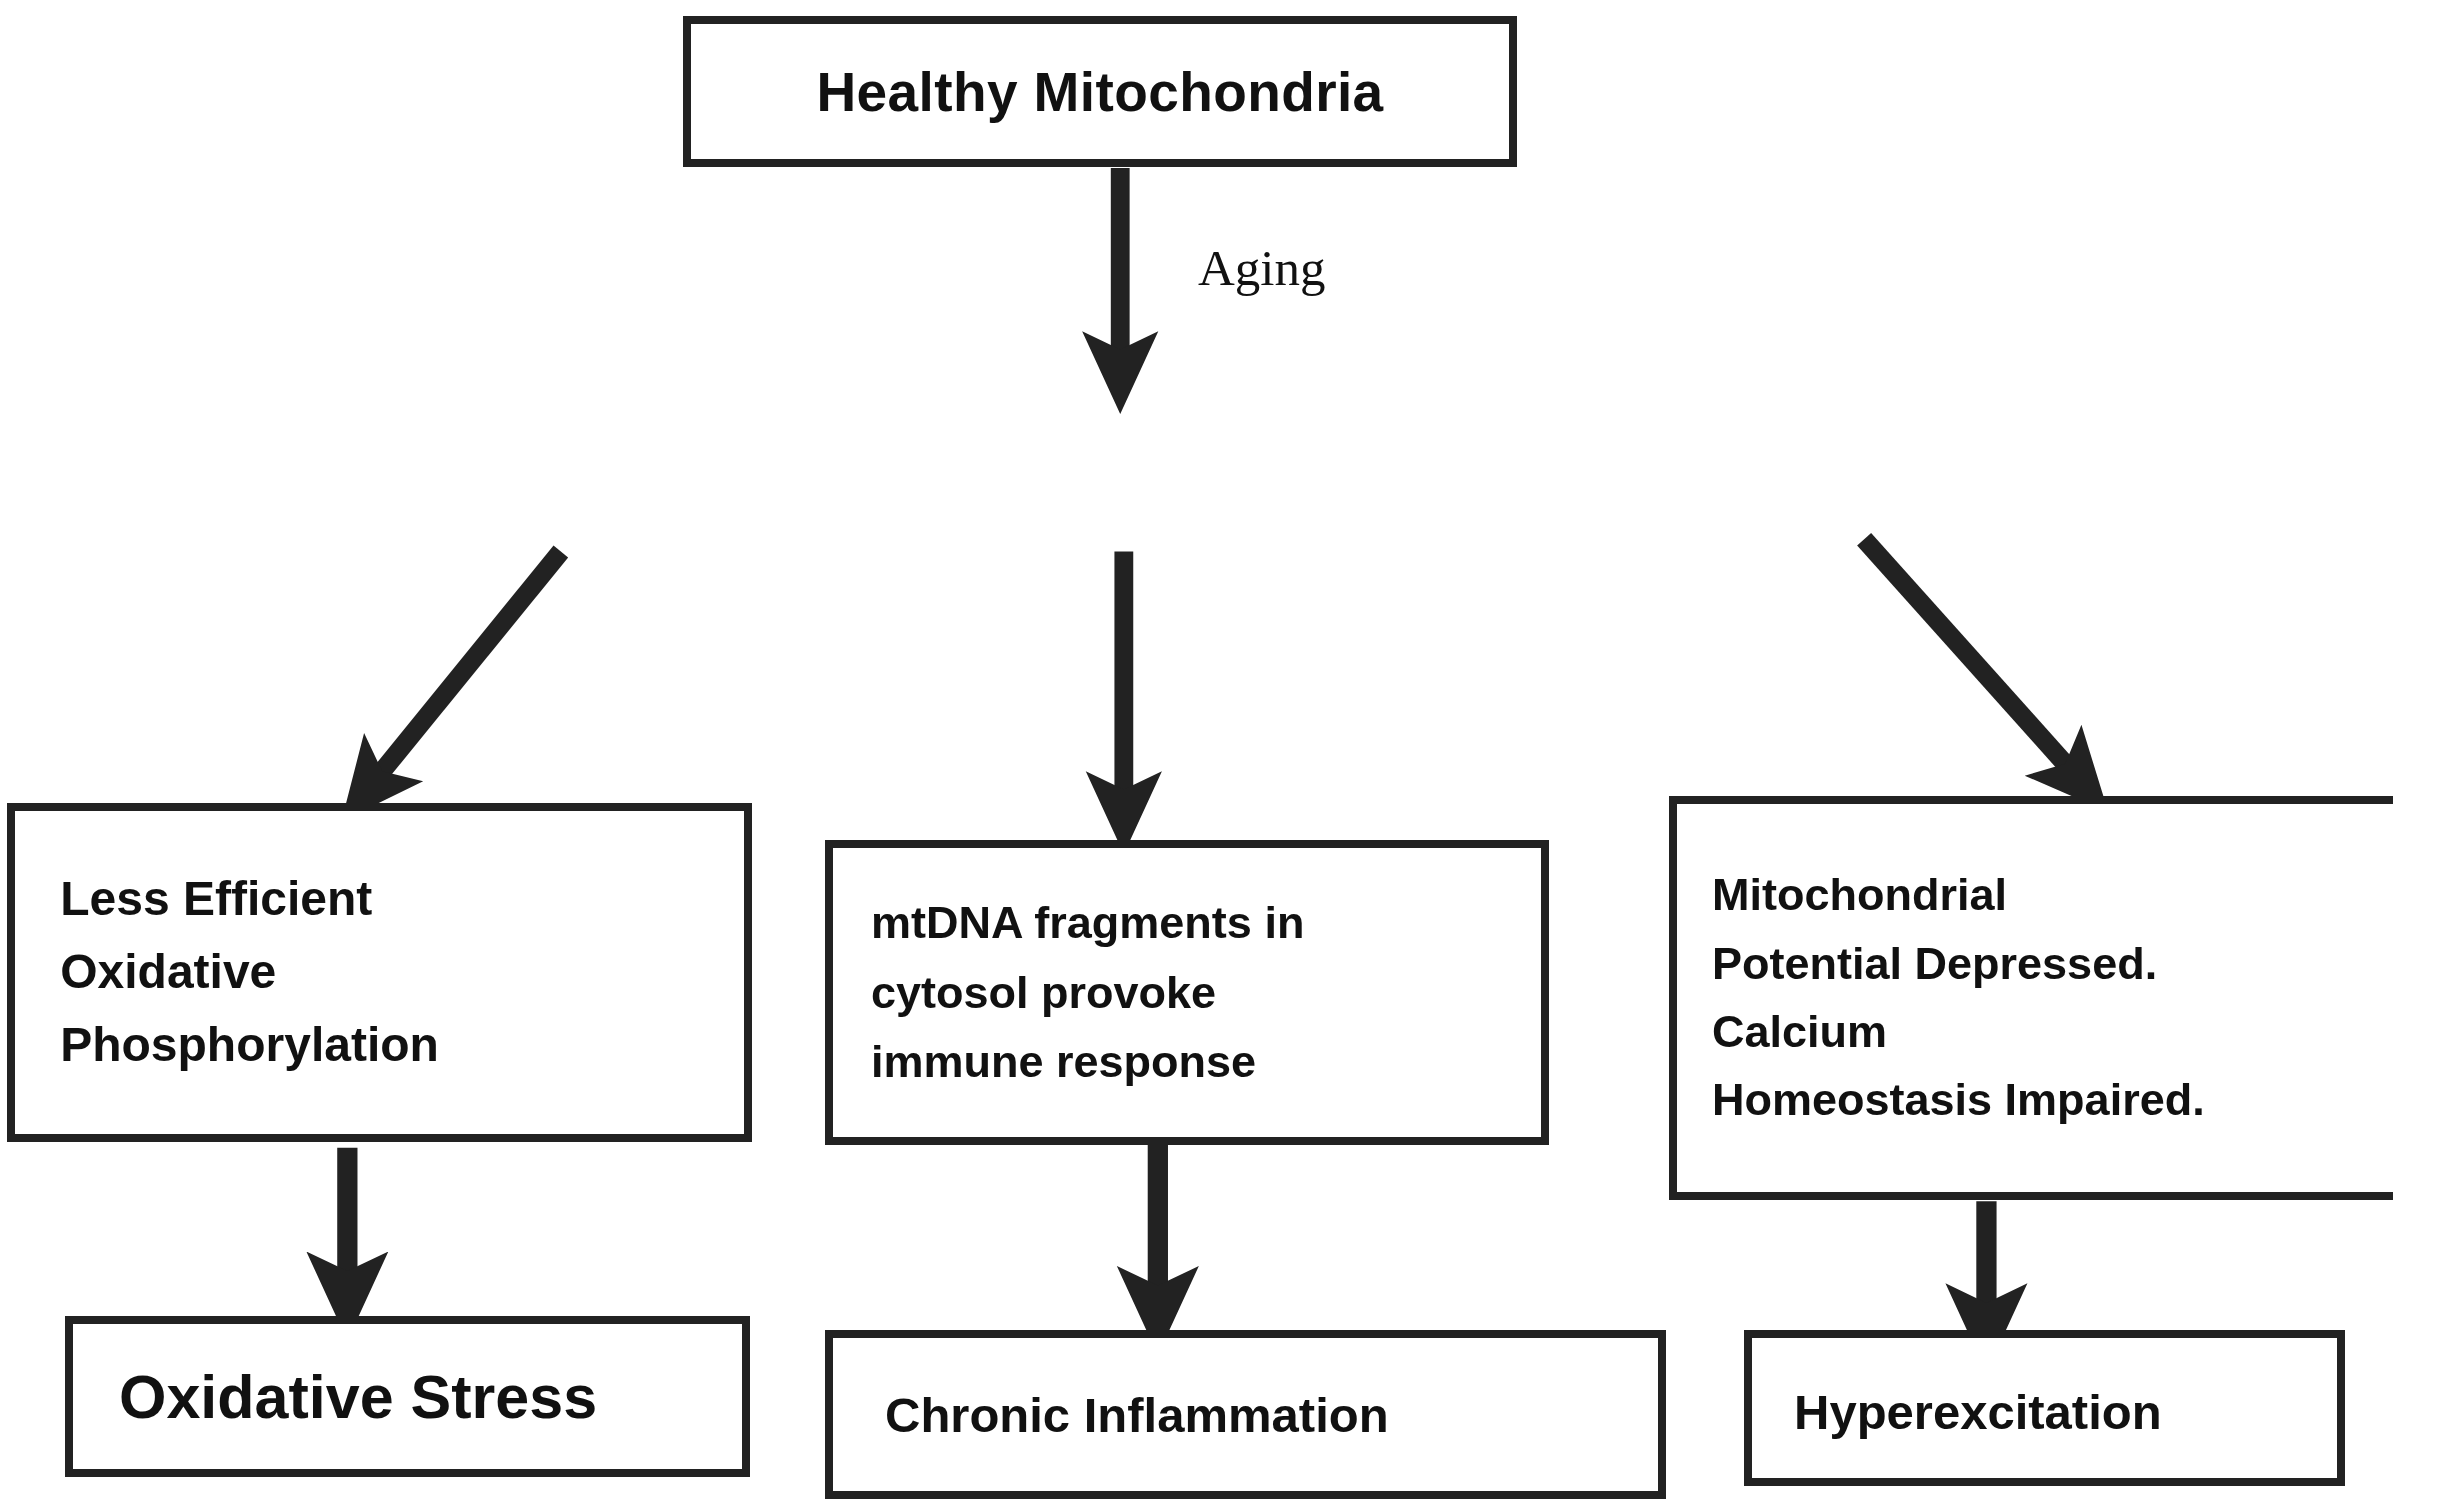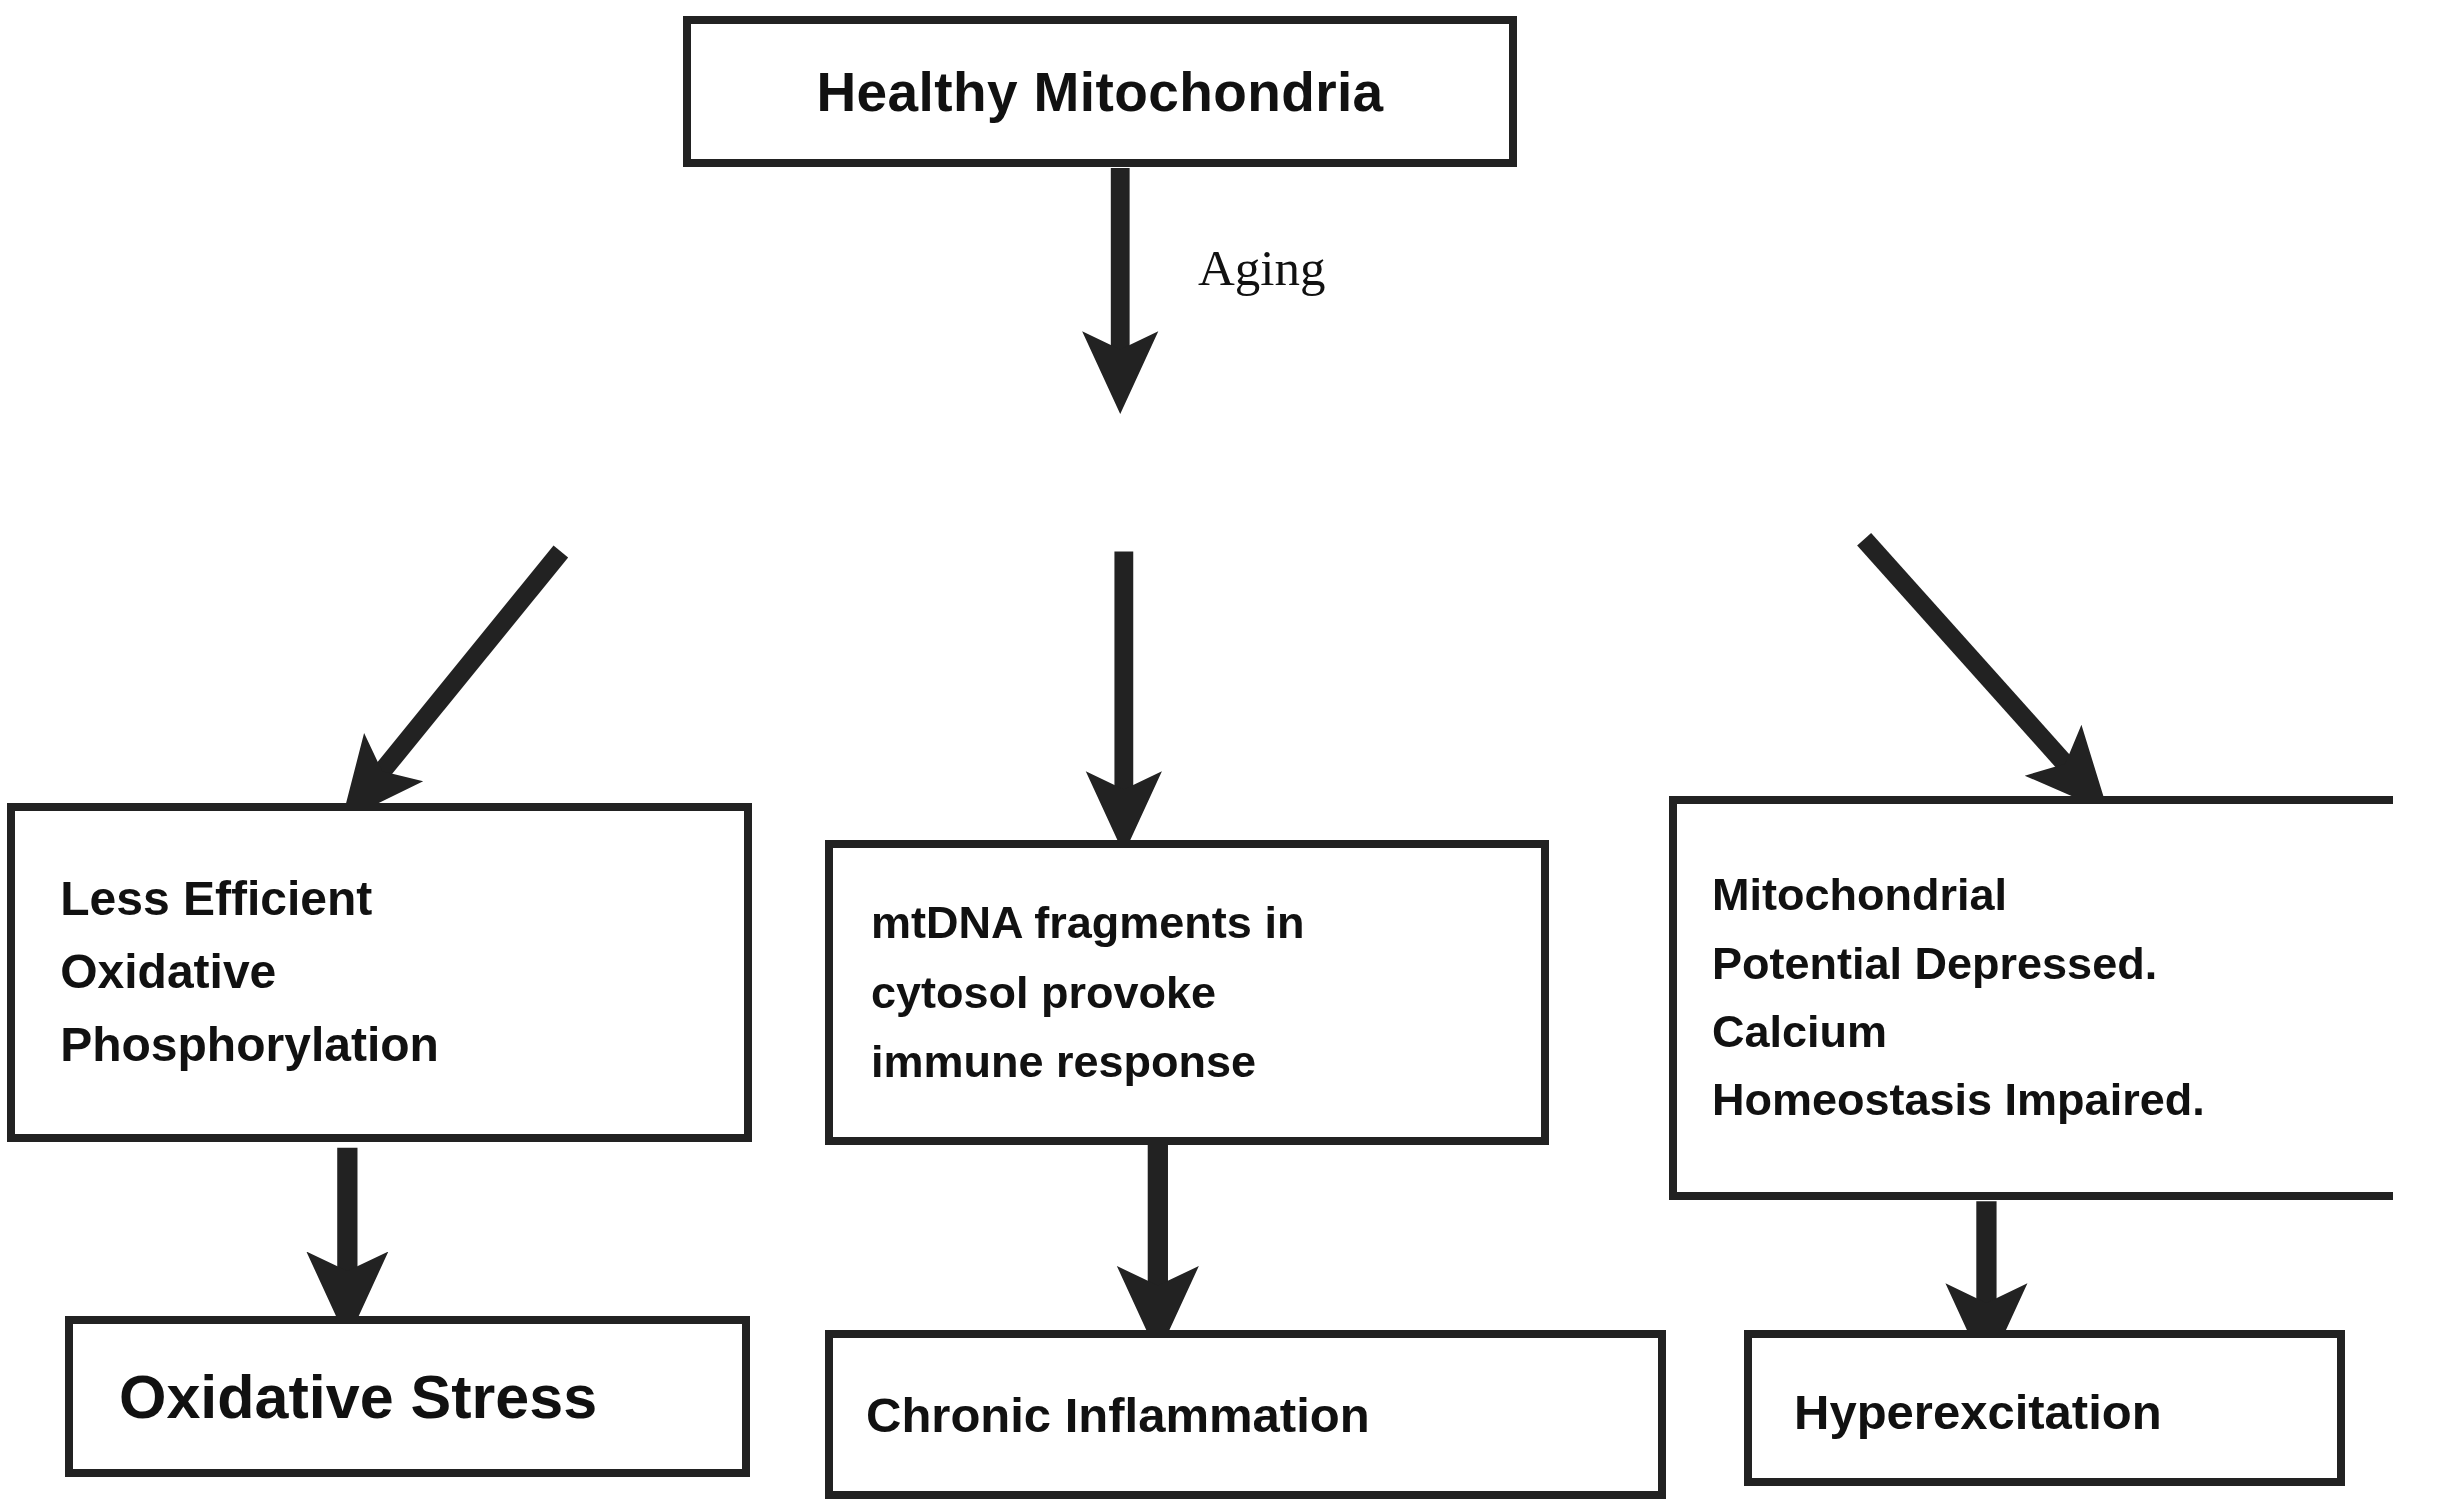--- a/index.html
+++ b/index.html
@@ -71,21 +71,21 @@
     align-items: flex-start;
     text-align: left;
     padding-left: 46px;
   }
   #node-oxstress .txt { font-size: 61px; }
 
   #node-chronic {
     left: 825px; top: 1330px; width: 841px; height: 169px;
     align-items: flex-start;
     text-align: left;
-    padding-left: 33px;
+    padding-left: 52px;
   }
   #node-chronic .txt { font-size: 49px; }
 
   #node-hyper {
     left: 1744px; top: 1330px; width: 601px; height: 156px;
     align-items: flex-start;
     text-align: left;
     padding-left: 42px;
   }
   #node-hyper .txt { font-size: 49px; margin-top: 7px; }

